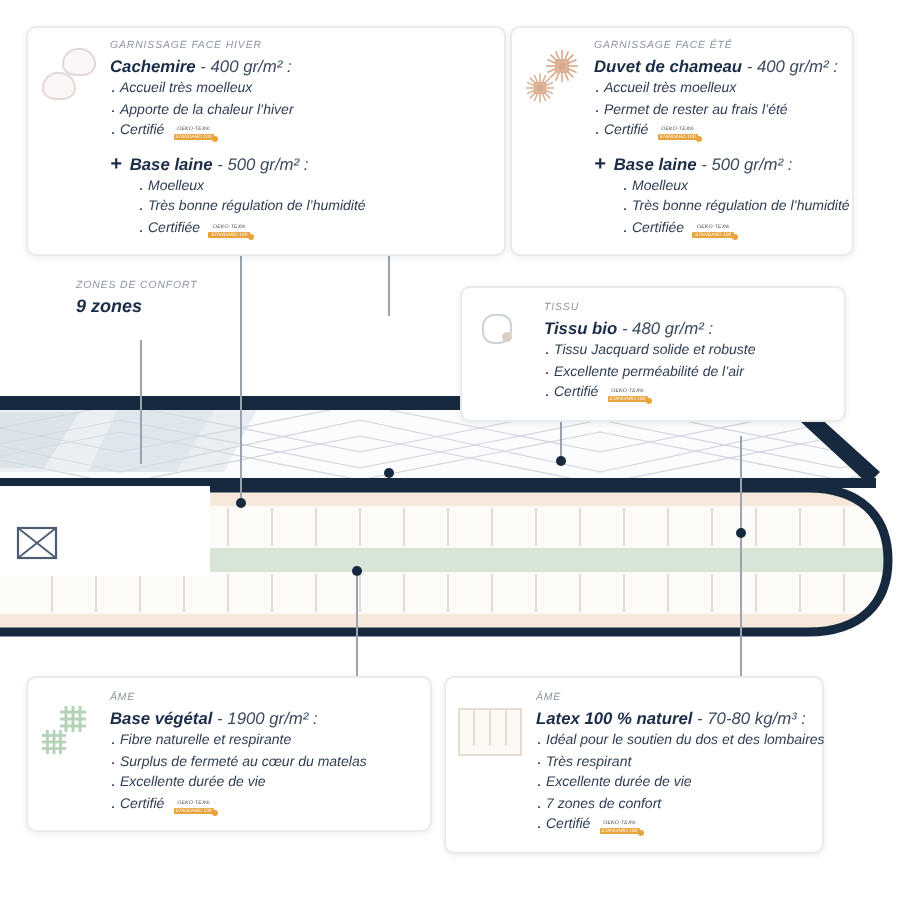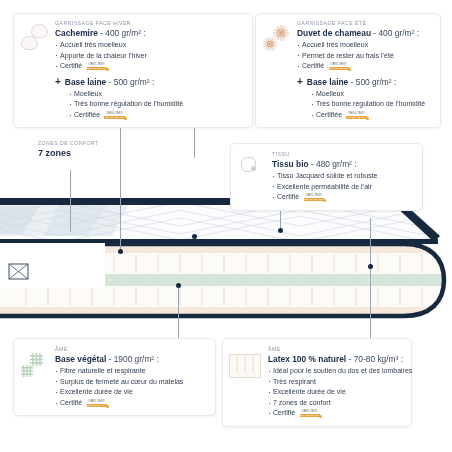--- a/index.html
+++ b/index.html
@@ -6,20 +6,21 @@
   html, body {
     width: 452px; height: 452px;
     background: #ffffff;
     font-family: "Liberation Sans", sans-serif;
     overflow: hidden;
   }
   #stage {
     position: relative;
     width: 452px; height: 452px;
     background: #ffffff;
+    font-style: italic;
   }
 
   
   .card {
     position: absolute;
     background: #ffffff;
     border: 1px solid #e9eaec;
     border-radius: 5px;
     box-shadow: 0 1px 3px rgba(20,40,70,.07);
     padding: 6px 8px 6px 6px;
@@ -320,21 +321,21 @@
           <span class="oeko">
             <span class="l1">OEKO-TEX®</span>
             <span class="l2">STANDARD 100</span>
             <span class="dot"></span>
           </span>
         </li>
       </ul>
     </div>
   </div>
 
-  <div class="card" style="left:255px; top:13px; width:186px;">
+  <div class="card" style="left:255px; top:13px; width:172px;">
     <div class="card-ico">
       <svg class="starburst" style="left:10px; top:0px;" width="18" height="18" viewBox="0 0 18 18" xmlns="http://www.w3.org/2000/svg">
         <g stroke="#d8a98a" stroke-width=".8" fill="none">
           <line x1="9" y1="1" x2="9" y2="17"></line>
             <line x1="1" y1="9" x2="17" y2="9"></line>
           <line x1="3.3" y1="3.3" x2="14.7" y2="14.7"></line>
             <line x1="14.7" y1="3.3" x2="3.3" y2="14.7"></line>
           <line x1="5.8" y1="1.7" x2="12.2" y2="16.3"></line>
             <line x1="12.2" y1="1.7" x2="5.8" y2="16.3"></line>
           <line x1="1.7" y1="5.8" x2="16.3" y2="12.2"></line>
@@ -522,21 +523,21 @@
             <span class="l2">STANDARD 100</span>
             <span class="dot"></span>
           </span>
         </li>
       </ul>
     </div>
   </div>
 
   <div class="flatlabel" style="left:38px; top:140px;">
     <div class="kicker">ZONES DE CONFORT</div>
-    <div class="big">7 zones</div>
+    <div class="big">9 zones</div>
   </div>
 
   <div class="flatlabel" style="left:8px; top:263px; display:flex; align-items:center; gap:5px; z-index:26;">
     <svg width="21" height="17" viewBox="0 0 21 17" xmlns="http://www.w3.org/2000/svg">
       <rect x="1" y="1" width="19" height="15" fill="#ffffff" stroke="#4c5c72" stroke-width="1.1"></rect>
       <line x1="1" y1="1" x2="20" y2="16" stroke="#4c5c72" stroke-width=".9"></line>
       <line x1="20" y1="1" x2="1" y2="16" stroke="#4c5c72" stroke-width=".9"></line>
     </svg>
   </div>
 

